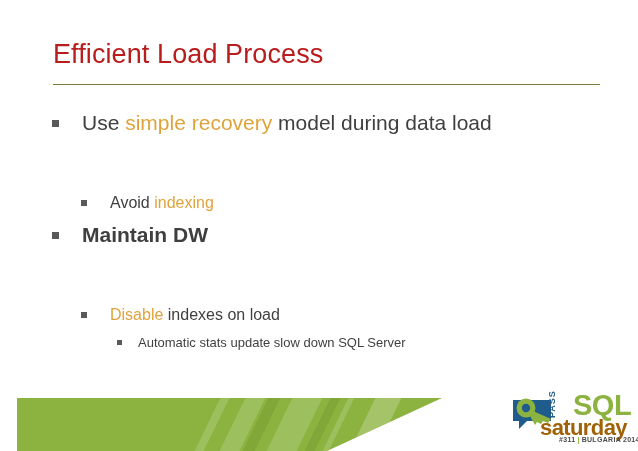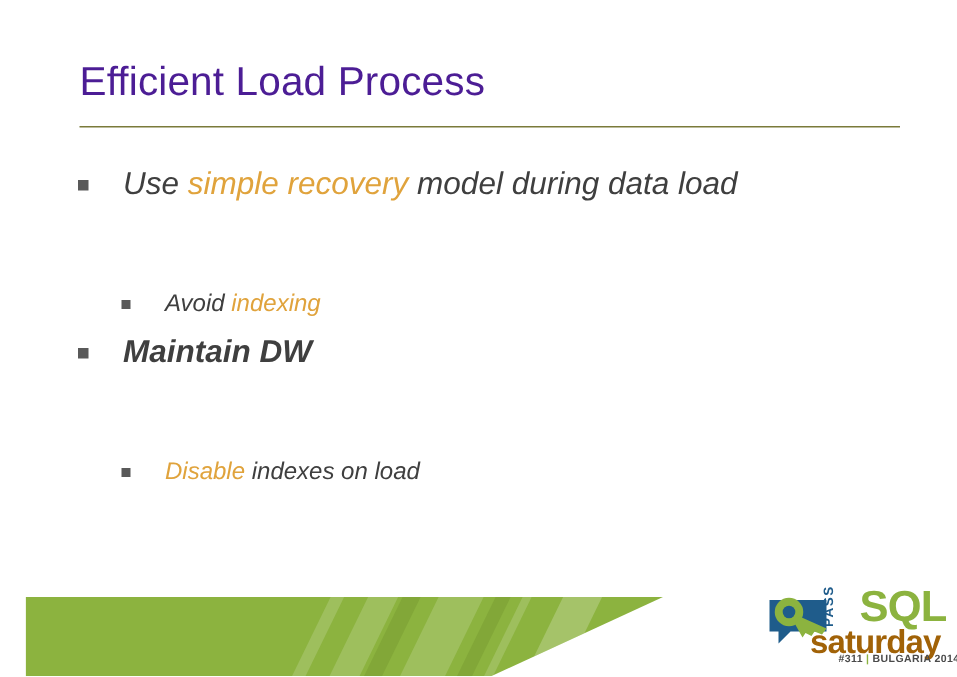--- a/index.html
+++ b/index.html
@@ -18,40 +18,39 @@
     overflow: hidden;
   }
 
   
   .title {
     position: absolute;
     left: 53px;
     top: 38px;
     font-size: 27px;
     line-height: 32px;
-    color: #4c1d95;
+    color: #b91c1c;
     letter-spacing: 0.1px;
     white-space: nowrap;
   }
   .title-rule {
     position: absolute;
     left: 53px;
     top: 84px;
     width: 547px;
     height: 1px;
     background: #7A7A3A;
   }
 
   
   .body-list {
     position: absolute;
     left: 0;
     top: 106px;
     width: 588px;
-    font-style: italic;
   }
   .li {
     position: relative;
     display: block;
     color: #3F3F3F;
     white-space: nowrap;
   }
   .li .marker {
     position: absolute;
     display: block;
@@ -212,20 +211,21 @@
 <div class="slide">
 
   <div class="title">Efficient Load Process</div>
   <div class="title-rule"></div>
 
   <div class="body-list">
       <div class="li lvl1"><span class="marker"></span><span class="txt"><span class="plain">Use </span><span class="accent">simple recovery</span><span class="plain"> model during data load</span></span></div>
       <div class="li lvl2"><span class="marker"></span><span class="txt"><span class="plain">Avoid </span><span class="accent">indexing</span></span></div>
       <div class="li lvl1"><span class="marker"></span><span class="txt bold"><span class="plain">Maintain DW</span></span></div>
       <div class="li lvl2"><span class="marker"></span><span class="txt"><span class="accent">Disable</span><span class="plain"> indexes on load</span></span></div>
+      <div class="li lvl3"><span class="marker"></span><span class="txt"><span class="plain">Automatic stats update slow down SQL Server</span></span></div>
     </div>
 
   <div class="footer-band">
     <div class="band-shape">
       <div class="stripe s1"></div>
       <div class="stripe s2"></div>
       <div class="stripe dark d1"></div>
       <div class="stripe s3"></div>
       <div class="stripe dark d2"></div>
       <div class="stripe s4"></div>

